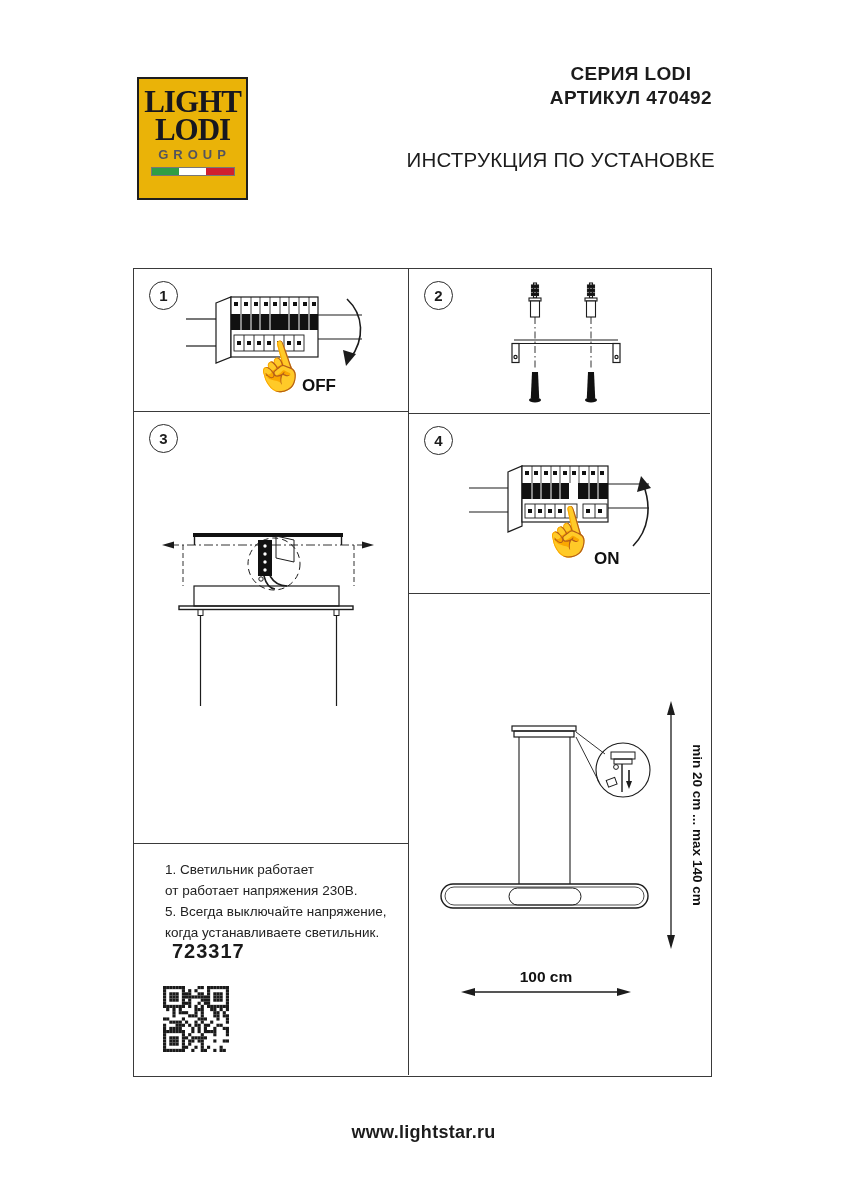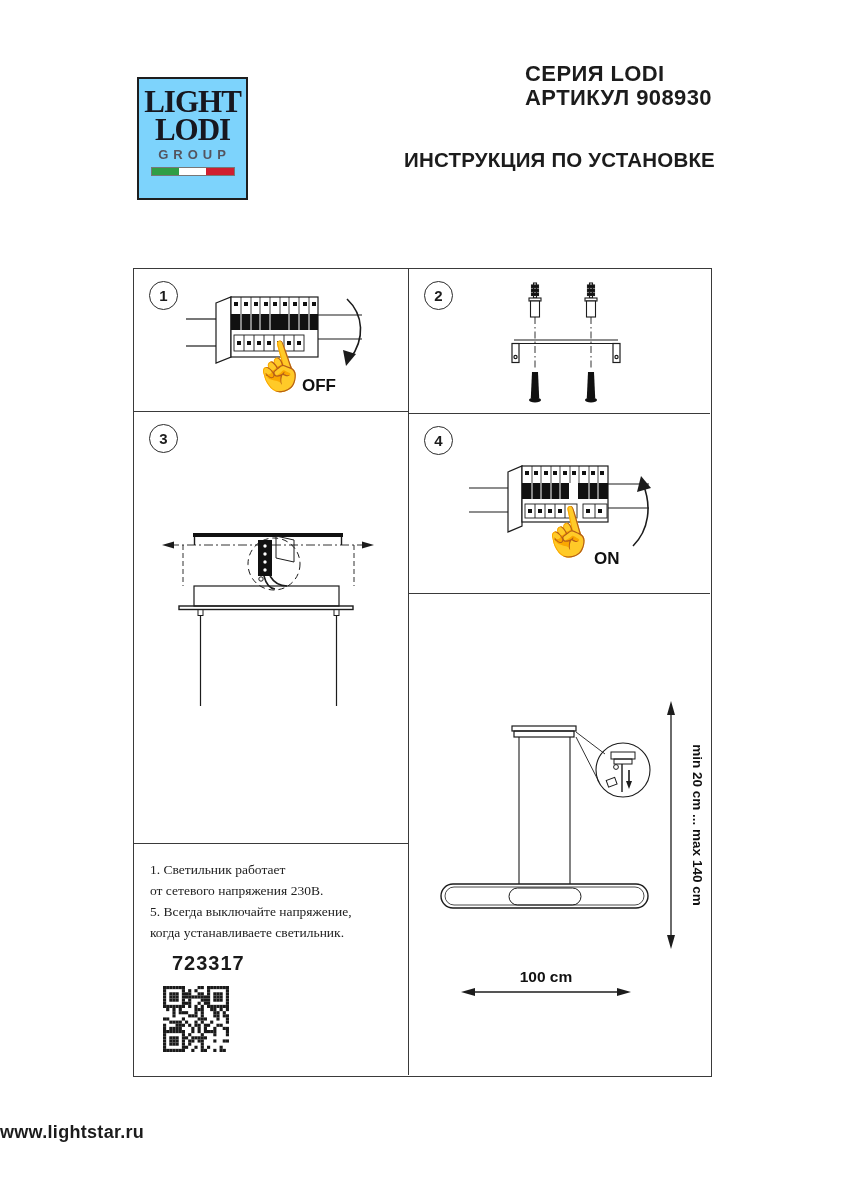--- a/index.html
+++ b/index.html
@@ -5,64 +5,64 @@
   html,body{margin:0;padding:0;background:#e9e9e9;}
   .page{
     position:relative;width:847px;height:1200px;background:#ffffff;
     font-family:"Liberation Sans",sans-serif;color:#1c1c1c;overflow:hidden;
     margin:0 auto;
   }
   
   .logo-box{
     position:absolute;left:137px;top:77px;width:111px;height:123px;
     border:2px solid #1e1e1e;box-sizing:border-box;text-align:center;
-    padding-top:9px;background:#7dd3fc;
+    padding-top:9px;background:#eab308;
   }
   .logo-word{
     font-family:"Liberation Serif",serif;font-weight:bold;font-size:31px;
     line-height:28px;letter-spacing:-1px;color:#17171f;
   }
   .logo-group{
     font-size:13px;letter-spacing:5px;color:#54545e;margin-top:3px;margin-left:4px;
     font-weight:700;
   }
   .logo-flag{display:block;margin:5px auto 0 auto;}
   .hdr-series{
-    position:absolute;right:135px;top:62px;text-align:left;
-    font-weight:bold;font-size:22px;line-height:24px;letter-spacing:.4px;margin-left:16px;
+    position:absolute;right:135px;top:62px;text-align:center;
+    font-weight:bold;font-size:19px;line-height:24px;letter-spacing:.4px;margin-left:16px;
   }
   .hdr-title{
     position:absolute;right:132px;top:148px;text-align:right;
-    font-weight:bold;font-size:20.5px;line-height:23px;letter-spacing:.2px;
+    font-weight:normal;font-size:20.5px;line-height:23px;letter-spacing:.2px;
   }
   
   .sheet{
     position:absolute;left:133px;top:268px;width:579px;height:809px;
     border:1.8px solid #3a3a3a;box-sizing:border-box;background:#fff;
   }
   .cell{position:absolute;box-sizing:border-box;background:#fff;}
   .c1{left:0;top:0;width:275px;height:143px;border-right:1.5px solid #3a3a3a;border-bottom:1.5px solid #3a3a3a;}
   .c2{left:275px;top:0;width:301px;height:145px;border-bottom:1.5px solid #3a3a3a;}
   .c3{left:0;top:143px;width:275px;height:432px;border-right:1.5px solid #3a3a3a;border-bottom:1.5px solid #3a3a3a;}
   .c4{left:275px;top:145px;width:301px;height:180px;border-bottom:1.5px solid #3a3a3a;}
   .cnotes{left:0;top:575px;width:275px;height:231px;border-right:1.5px solid #3a3a3a;}
   .clamp{left:275px;top:325px;width:301px;height:481px;}
   .step-num{
     position:absolute;left:15px;top:12px;width:27px;height:27px;border:1.7px solid #2b2b2b;
     border-radius:50%;display:flex;align-items:center;justify-content:center;
     font-size:15px;font-weight:600;background:#fff;z-index:3;
   }
   .draw{position:absolute;left:0;top:0;}
   
-  .notes-text{position:absolute;left:16px;top:15px;font-size:13.5px;line-height:21px;color:#222;font-family:Liberation Serif, serif;}
-  .notes-article{position:absolute;left:38px;top:108px;font-size:20px;font-weight:bold;letter-spacing:1px;color:#1a1a1a;}
+  .notes-text{position:absolute;left:31px;top:15px;font-size:13.5px;line-height:21px;color:#222;}
+  .notes-article{position:absolute;left:38px;top:96px;font-size:20px;font-weight:bold;letter-spacing:1px;color:#1a1a1a;}
   .qr-wrap{position:absolute;left:29px;top:142px;}
   
   .footer{
-    position:absolute;left:0;top:1122px;width:847px;
+    position:absolute;left:0;top:1122px;width:847px;text-align:center;
     font-size:18px;font-weight:bold;letter-spacing:.3px;
   }
   svg .ln{stroke:#1c1c1c;fill:none;}
   svg text{font-family:"Liberation Sans",sans-serif;}
 </style>
 </head>
 <body>
 
 <div class="page">
 
@@ -73,21 +73,21 @@
     <svg class="logo-flag" width="84" height="9">
       <rect x="0.5" y="0.5" width="83" height="8" fill="none" stroke="#777" stroke-width="1"></rect>
       <rect x="1" y="1" width="27" height="7" fill="#2f9e45"></rect>
       <rect x="28" y="1" width="27" height="7" fill="#ffffff"></rect>
       <rect x="55" y="1" width="28" height="7" fill="#d01f2f"></rect>
     </svg>
   </div>
 
   <div class="hdr-series">
     <div>СЕРИЯ LODI</div>
-    <div>АРТИКУЛ 908930</div>
+    <div>АРТИКУЛ 470492</div>
   </div>
 
   <div class="hdr-title">
     <div>ИНСТРУКЦИЯ ПО УСТАНОВКЕ</div>
   </div>
 
   <div class="sheet">
 
     <div class="cell c1">
       <div class="step-num">1</div>
@@ -305,21 +305,21 @@
         <text x="163" y="134" font-size="46" text-anchor="middle" fill="#1c1c1c" transform="rotate(-15 163 134)">☝</text>
         <path class="ln" stroke-width="1.6" d="M224,132 C240,116 243,92 234,70"></path>
         <polygon points="232,62 228,78 242,74" fill="#1c1c1c"></polygon>
         <text x="185" y="150" font-size="17" font-weight="600" fill="#111">ON</text>
       </svg>
     </div>
 
     <div class="cell cnotes">
       <div class="notes-text">
         <div>1. Светильник работает</div>
-        <div>от сетевого напряжения 230В.</div>
+        <div>от работает напряжения 230В.</div>
         <div>5. Всегда выключайте напряжение,</div>
         <div>когда устанавливаете светильник.</div>
       </div>
       <div class="notes-article">723317</div>
       <div class="qr-wrap">
         <svg width="66" height="66" viewBox="0 0 63 63">
             <g id="qr-modules">
               <rect x="0" y="0" width="3" height="3" fill="#1a1a1a"></rect>
               <rect x="3" y="0" width="3" height="3" fill="#1a1a1a"></rect>
               <rect x="6" y="0" width="3" height="3" fill="#1a1a1a"></rect>

